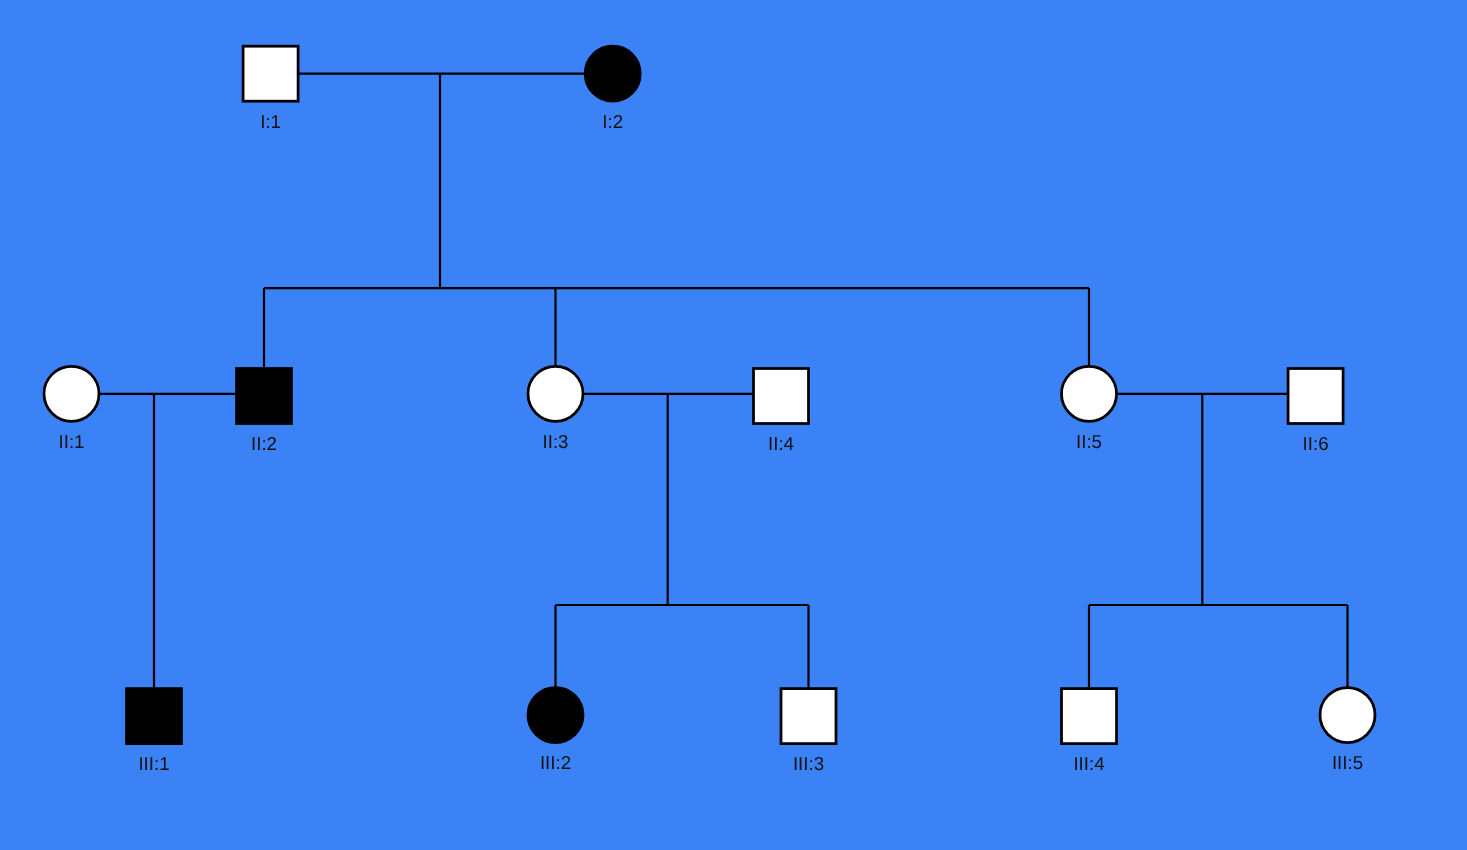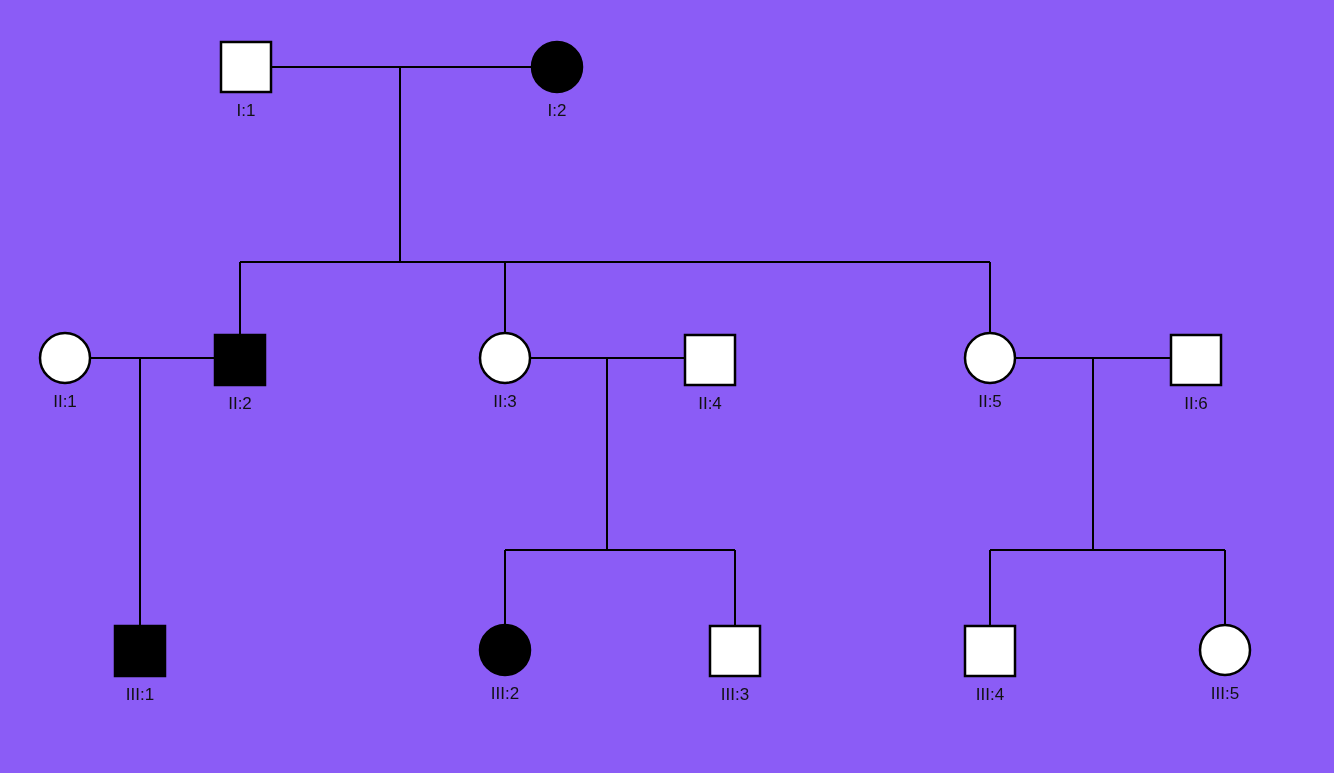--- a/index.html
+++ b/index.html
@@ -5,21 +5,21 @@
   
   html, body {
     margin: 0;
     padding: 0;
     background: #ffffff;
   }
   #canvas {
     position: relative;
     width: 1334px;
     height: 773px;
-    background: #8b5cf6;
+    background: #3b82f6;
     overflow: hidden;
     text-decoration: underline;
   }
   svg text {
     font-family: "Liberation Sans", sans-serif;
     font-size: 17px;
     fill: #111111;
   }
 </style>
 </head>

